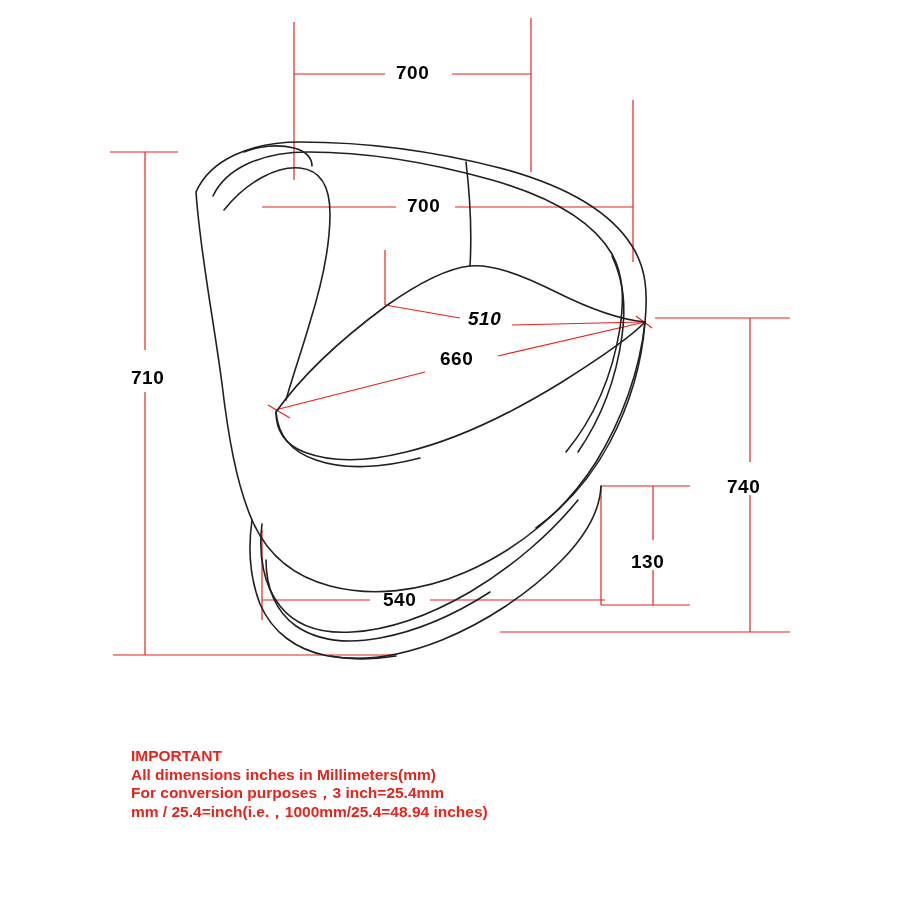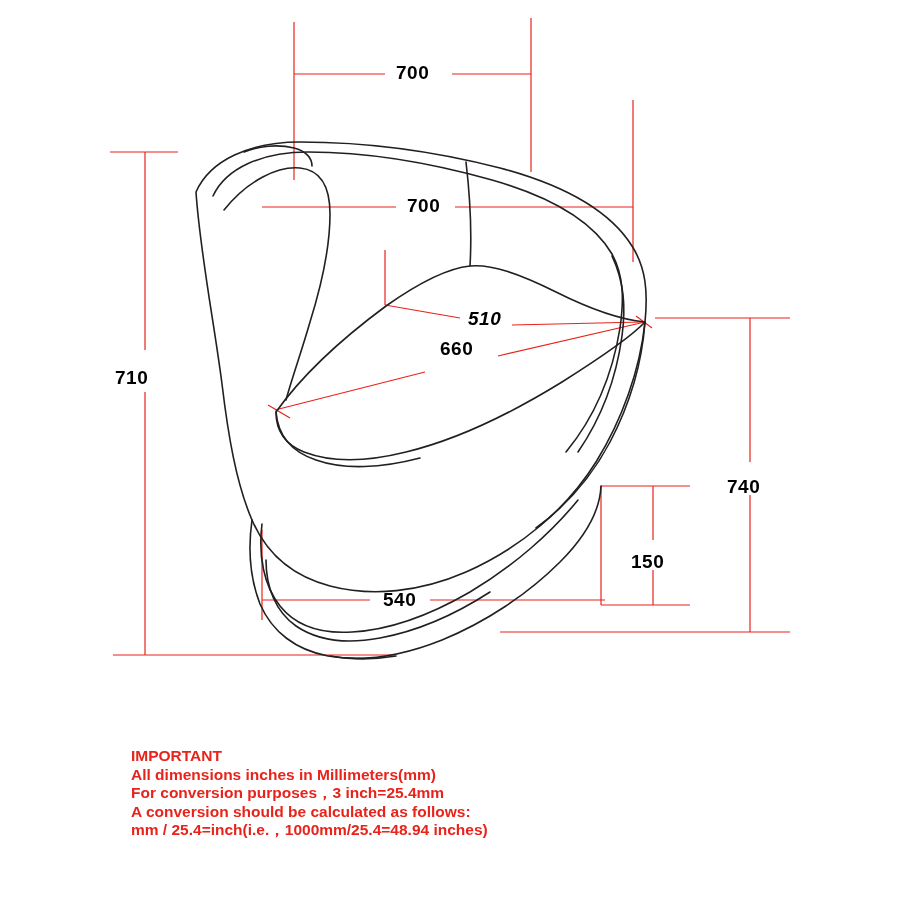--- a/index.html
+++ b/index.html
@@ -177,27 +177,26 @@
                C318,641 348,644 380,638
                C418,631 456,614 490,592"></path>
 
       <path d="M330,656 C352,660 378,659 396,656"></path>
     </g>
   </svg>
 
   <div class="dim-label" style="left:396px; top:62px;">700</div>
   <div class="dim-label" style="left:407px; top:195px;">700</div>
   <div class="dim-label italic" style="left:468px; top:308px;">510</div>
-  <div class="dim-label" style="left:440px; top:338px;">660</div>
-  <div class="dim-label" style="left:115px; top:367px;">710</div>
+  <div class="dim-label" style="left:440px; top:348px;">660</div>
+  <div class="dim-label" style="left:131px; top:367px;">710</div>
   <div class="dim-label" style="left:727px; top:476px;">740</div>
-  <div class="dim-label" style="left:631px; top:551px;">150</div>
+  <div class="dim-label" style="left:631px; top:551px;">130</div>
   <div class="dim-label" style="left:383px; top:589px;">540</div>
 
   <div id="notes">
     <div>IMPORTANT</div>
     <div>All dimensions inches in Millimeters(mm)</div>
     <div>For conversion purposes，3 inch=25.4mm</div>
-    <div>A conversion should be calculated as follows:</div>
     <div>mm / 25.4=inch(i.e.，1000mm/25.4=48.94 inches)</div>
   </div>
 
 </div>
 
 </body></html>

